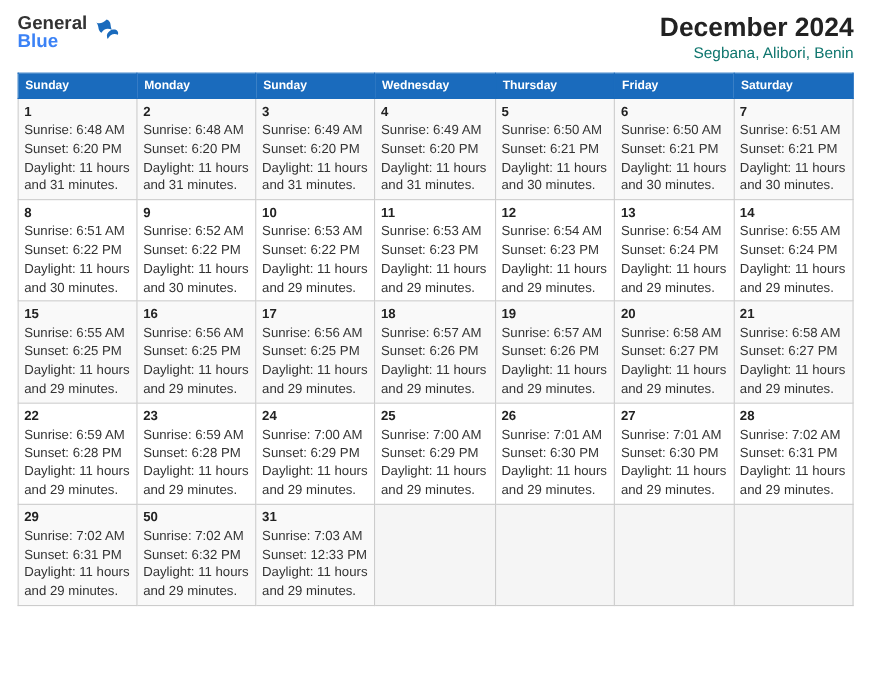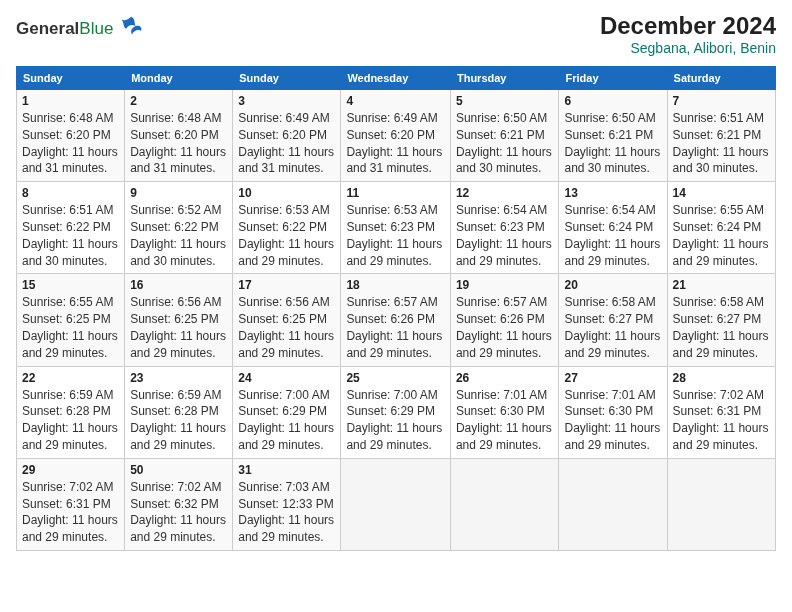--- a/index.html
+++ b/index.html
@@ -89,23 +89,23 @@
       background: #f5f5f5 !important;
     }
   </style>
 </head>
 <body>
 
 <div class="page">
   <div class="header">
     <div class="logo">
       <div class="logo-row">
-        <div style="display:flex; flex-direction:row; line-height:1.0;">
+        <div style="display:flex; flex-direction:column; line-height:1.0;">
           <span style="font-size:17px; font-weight:bold; color:#333;">General</span>
-          <span style="font-size:17px; font-weight:normal; color:#15803d;">Blue</span>
+          <span style="font-size:17px; font-weight:bold; color:#3b82f6;">Blue</span>
         </div>
         <div style="margin-left:2px;">
           <svg width="28" height="28" viewBox="0 0 30 30">
             <path d="M15 5 C12 8, 8 10, 5 8 C8 12, 6 16, 10 18 C12 14, 16 13, 20 15 C18 11, 20 7, 15 5Z" fill="#1a6bbd"></path>
             <path d="M20 15 C24 14, 27 16, 26 20 C22 18, 18 20, 16 24 C14 20, 16 17, 20 15Z" fill="#1a6bbd"></path>
           </svg>
         </div>
       </div>
     </div>
     <div class="title-section">

